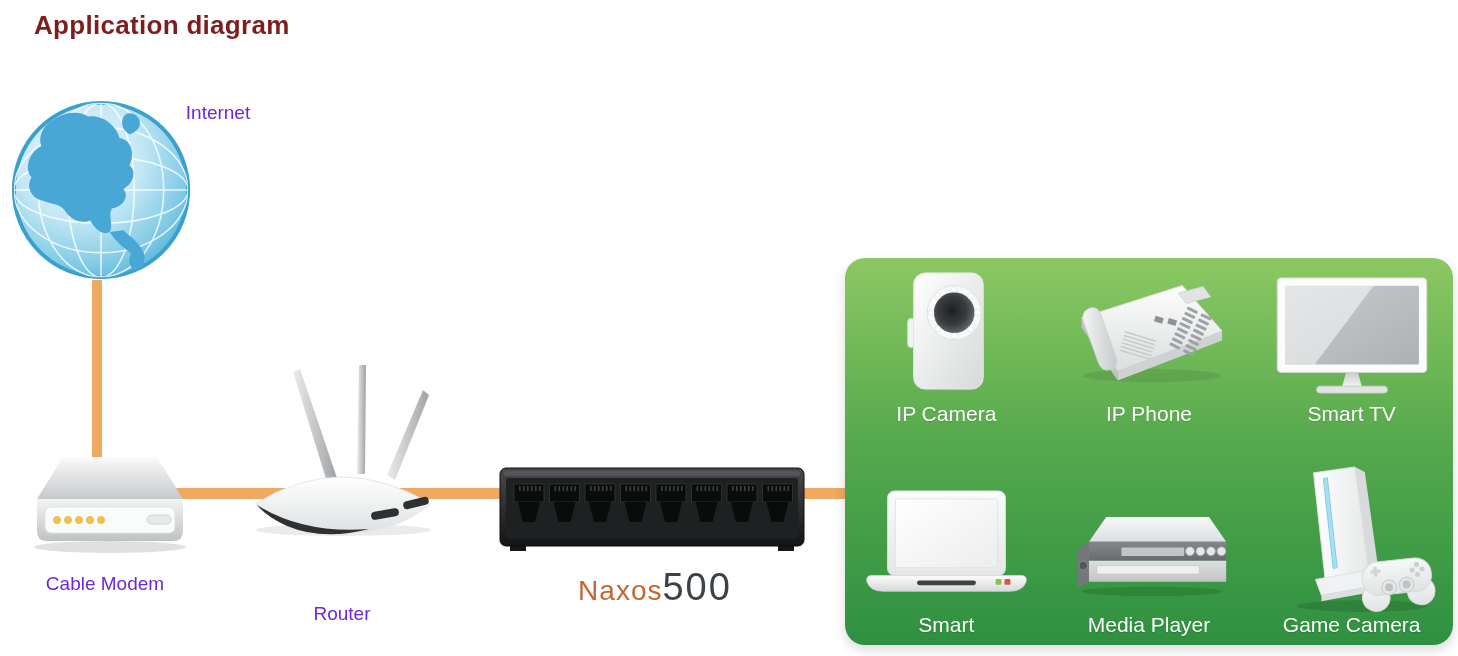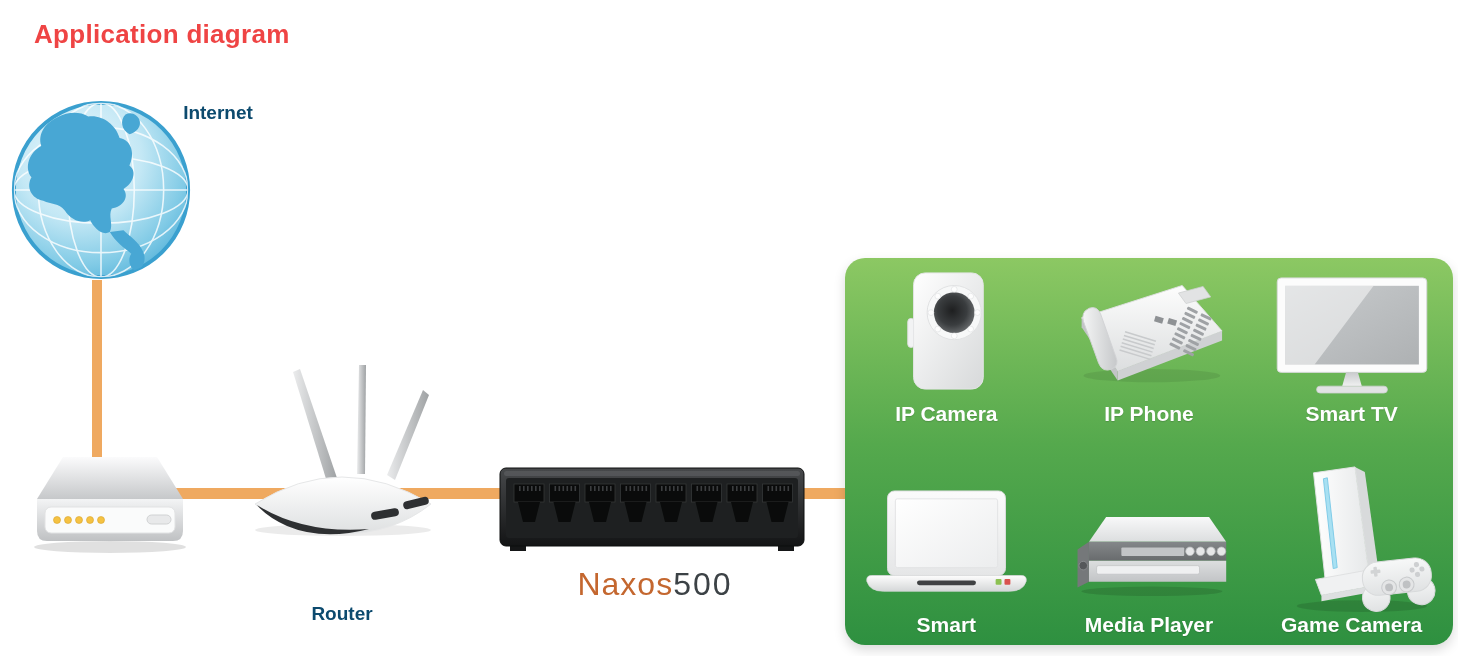--- a/index.html
+++ b/index.html
@@ -1,47 +1,47 @@
 <!DOCTYPE html>
 <html><head>
 <meta charset="utf-8">
 <style>
   html,body { margin:0; padding:0; background:#ffffff; }
   .canvas {
     position:relative; width:1458px; height:656px; background:#ffffff;
     font-family:"Liberation Sans", sans-serif; overflow:hidden;
   }
   .title {
-    position:absolute; left:34px; top:19px;
-    font-size:26px; font-weight:bold; color:#ef4444; letter-spacing:0.3px;
+    position:absolute; left:34px; top:10px;
+    font-size:26px; font-weight:bold; color:#7f1d1d; letter-spacing:0.3px;
   }
   .cable { position:absolute; background:#EFA960; z-index:0; }
   .cable-v { left:92px; top:280px; width:10px; height:178px; }
   .cable-h { left:170px; top:488px; width:680px; height:11px; }
   .node-label {
-    position:absolute; color:#0c4a6e; font-weight:bold; font-size:19px;
+    position:absolute; color:#6d28d9; font-weight:normal; font-size:19px;
     text-align:center; line-height:27px; z-index:2;
   }
   .icon { position:absolute; z-index:1; }
   svg { display:block; }
 
   .switch-label { position:absolute; left:545px; top:566px; width:220px; text-align:center; z-index:2; }
-  .switch-brand { font-size:32px; color:#C4672F; font-weight:normal; letter-spacing:1px; }
-  .switch-model { font-size:32px; color:#3C4246; font-weight:300; letter-spacing:2px; }
+  .switch-brand { font-size:28px; color:#C4672F; font-weight:normal; letter-spacing:1px; }
+  .switch-model { font-size:38px; color:#3C4246; font-weight:300; letter-spacing:2px; }
 
   .panel {
     position:absolute; left:845px; top:258px; width:608px; height:387px;
     border-radius:20px; z-index:1;
     background:linear-gradient(180deg,#8CC863 0%, #55A94D 48%, #2E9040 100%);
     box-shadow:0 5px 12px rgba(0,0,0,0.15);
     display:grid; grid-template-columns:1fr 1fr 1fr; grid-template-rows:176px 1fr;
   }
   .cell { display:flex; flex-direction:column; align-items:center; justify-content:flex-end; padding-bottom:8px; }
   .dev-label {
-    color:#FFFFFF; font-weight:bold; font-size:21px; margin-top:0;
+    color:#FFFFFF; font-weight:normal; font-size:21px; margin-top:0;
     text-shadow:0 1px 1px rgba(0,0,0,0.15); white-space:nowrap;
   }
   .mb0{margin-bottom:0;} .mb8{margin-bottom:8px;} .mb14{margin-bottom:14px;}
 </style>
 </head>
 <body>
 
 <div class="canvas">
 
   <div class="title">Application diagram</div>
@@ -98,20 +98,21 @@
       <rect x="20" y="58" width="130" height="26" rx="6" fill="#FAFBFB" stroke="#E1E2E3"></rect>
       <circle cx="32" cy="71" r="3.5" fill="#F5C242" stroke="#D9A32A" stroke-width="0.6"></circle>
       <circle cx="43" cy="71" r="3.5" fill="#F5C242" stroke="#D9A32A" stroke-width="0.6"></circle>
       <circle cx="54" cy="71" r="3.5" fill="#F5C242" stroke="#D9A32A" stroke-width="0.6"></circle>
       <circle cx="65" cy="71" r="3.5" fill="#F5C242" stroke="#D9A32A" stroke-width="0.6"></circle>
       <circle cx="76" cy="71" r="3.5" fill="#F5C242" stroke="#D9A32A" stroke-width="0.6"></circle>
       <rect x="122" y="66" width="24" height="9" rx="4.5" fill="#E8E9EA" stroke="#D0D2D3"></rect>
     </svg>
   </div>
   <div class="node-label" style="left:15px; top:570px; width:180px;">
+    <div>Cable Modem</div>
   </div>
 
   <div class="icon" style="left:243px; top:362px;">
     <svg width="200" height="178" viewBox="0 0 200 178">
       <defs>
         <linearGradient id="rt-ant" x1="0" y1="0" x2="1" y2="0">
           <stop offset="0%" stop-color="#EBECED"></stop>
             <stop offset="100%" stop-color="#9FA2A4"></stop>
         </linearGradient>
         <linearGradient id="rt-body" x1="0" y1="0" x2="0" y2="1">

